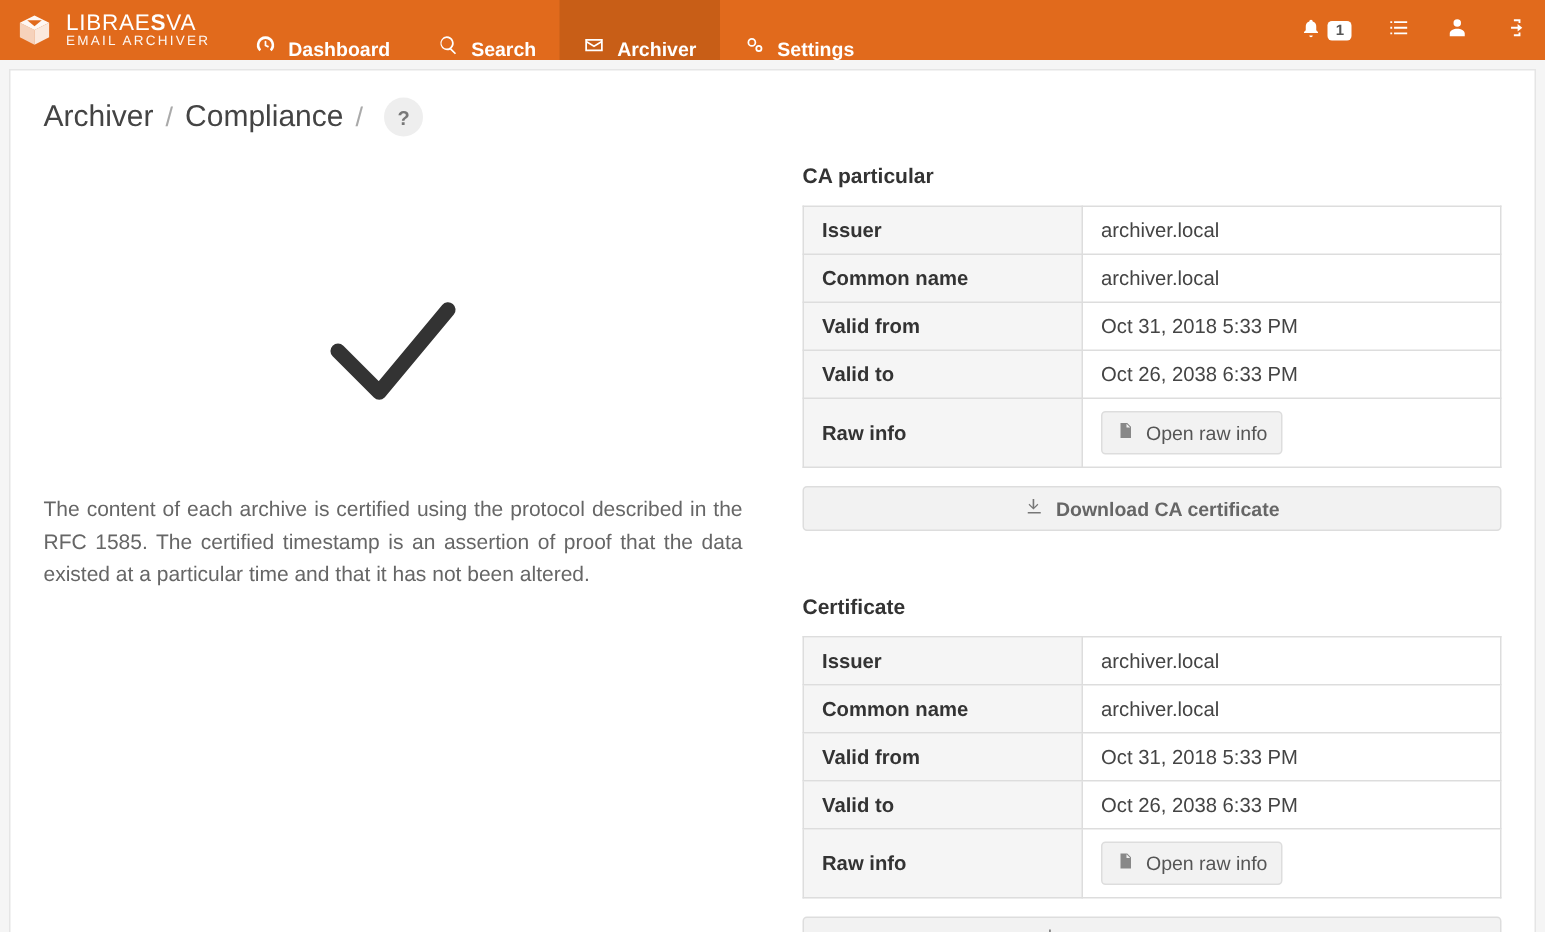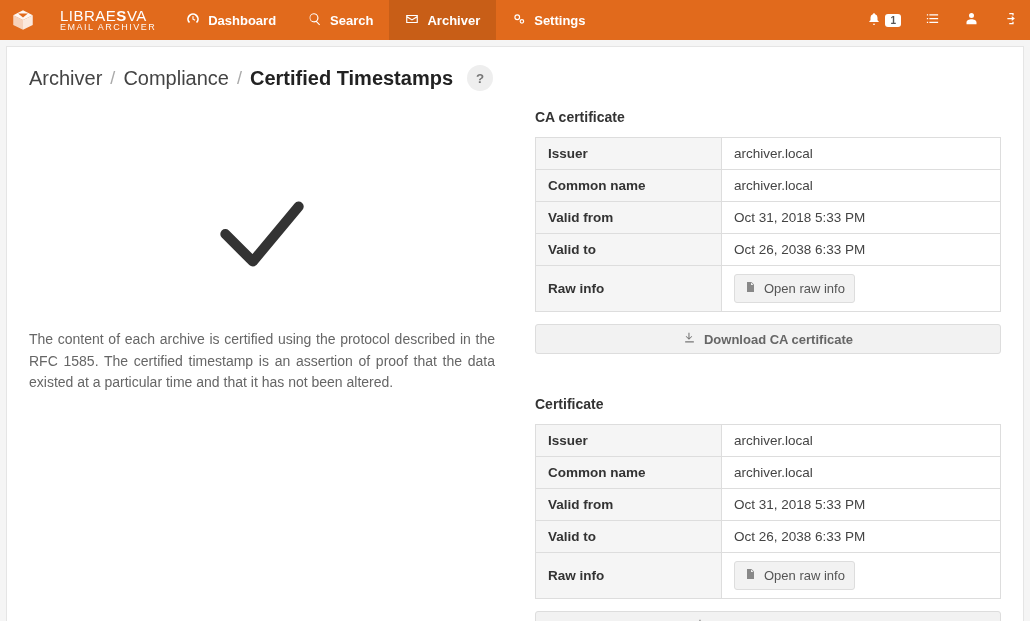--- a/index.html
+++ b/index.html
@@ -1,26 +1,26 @@
 <!DOCTYPE html>
 <html><head>
 <meta charset="utf-8">
 <style>
   *{box-sizing:border-box;margin:0;padding:0;font-family:"Helvetica Neue",Helvetica,Arial,sans-serif}
   body{background:#f5f5f5;color:#333;font-size:14px}
   
   .navbar{height:40px;background:#e16a1c;display:flex;align-items:stretch;color:#fff}
-  .brand{display:flex;align-items:center;padding:0 14px 0 10px;gap:24px}
+  .brand{display:flex;align-items:center;padding:0 14px 0 10px;gap:8px}
   .brand-icon svg{display:block}
   .brand-text{display:flex;flex-direction:column;line-height:1;font-weight:300}
   .brand-text .t1{font-size:15px;letter-spacing:.5px}
   .brand-text .t1 b{font-weight:700}
   .brand-text .t2{font-size:9px;letter-spacing:1.5px;opacity:.95}
   .nav-items{display:flex;align-items:stretch}
-  .nav-item{display:flex;align-items:center;gap:8px;padding:0 16px;font-size:13px;font-weight:600;cursor:pointer;color:#fff;border:none;background:transparent}
+  .nav-item{display:flex;align-items:flex-end;gap:8px;padding:0 16px;font-size:13px;font-weight:600;cursor:pointer;color:#fff;border:none;background:transparent}
   .nav-item.active{background:#c85e17}
   .nav-right{margin-left:auto;display:flex;align-items:stretch}
   .nav-icon-btn{display:flex;align-items:center;justify-content:center;padding:0 12px;cursor:pointer;color:#fff;background:transparent;border:none}
   .notif-count{background:#fff;color:#555;border-radius:3px;font-size:10px;font-weight:700;padding:1px 5px;margin-left:4px}
   
   .page{background:#fff;border:1px solid #e5e5e5;margin:6px;padding:18px 22px 30px;min-height:560px}
   .crumbs{display:flex;align-items:center;gap:8px;margin-bottom:18px}
   .crumbs .sep{color:#aaa;font-size:18px}
   .crumbs a{color:#444;font-size:20px;font-weight:400}
   .crumbs .cur{color:#222;font-size:20px;font-weight:700}
@@ -124,38 +124,37 @@
     </button>
   </div>
 </div>
 
 <div class="page">
   <div class="crumbs">
     <a>Archiver</a>
     <span class="sep">/</span>
     <a>Compliance</a>
     <span class="sep">/</span>
-    <span class="cur">Certified Timestamps</span>
     <button class="help">?</button>
   </div>
 
   <div class="content">
 
     <div class="left">
       <div class="check-wrap">
         <svg width="110" height="110" viewBox="0 0 24 24" fill="none">
           <path d="M4 12 L10 18 L20 6" stroke="#333" stroke-width="2.2" stroke-linecap="round" stroke-linejoin="round"></path>
         </svg>
       </div>
       <p class="desc">The content of each archive is certified using the protocol described in the RFC 1585. The certified timestamp is an assertion of proof that the data existed at a particular time and that it has not been altered.</p>
     </div>
 
     <div class="right">
 
-      <div class="section-title">CA certificate</div>
+      <div class="section-title">CA particular</div>
       <table class="prop">
         <tbody>
             <tr>
               <th>Issuer</th>
             <td>archiver.local</td>
             </tr>
         <tr>
               <th>Common name</th>
             <td>archiver.local</td>
             </tr>

